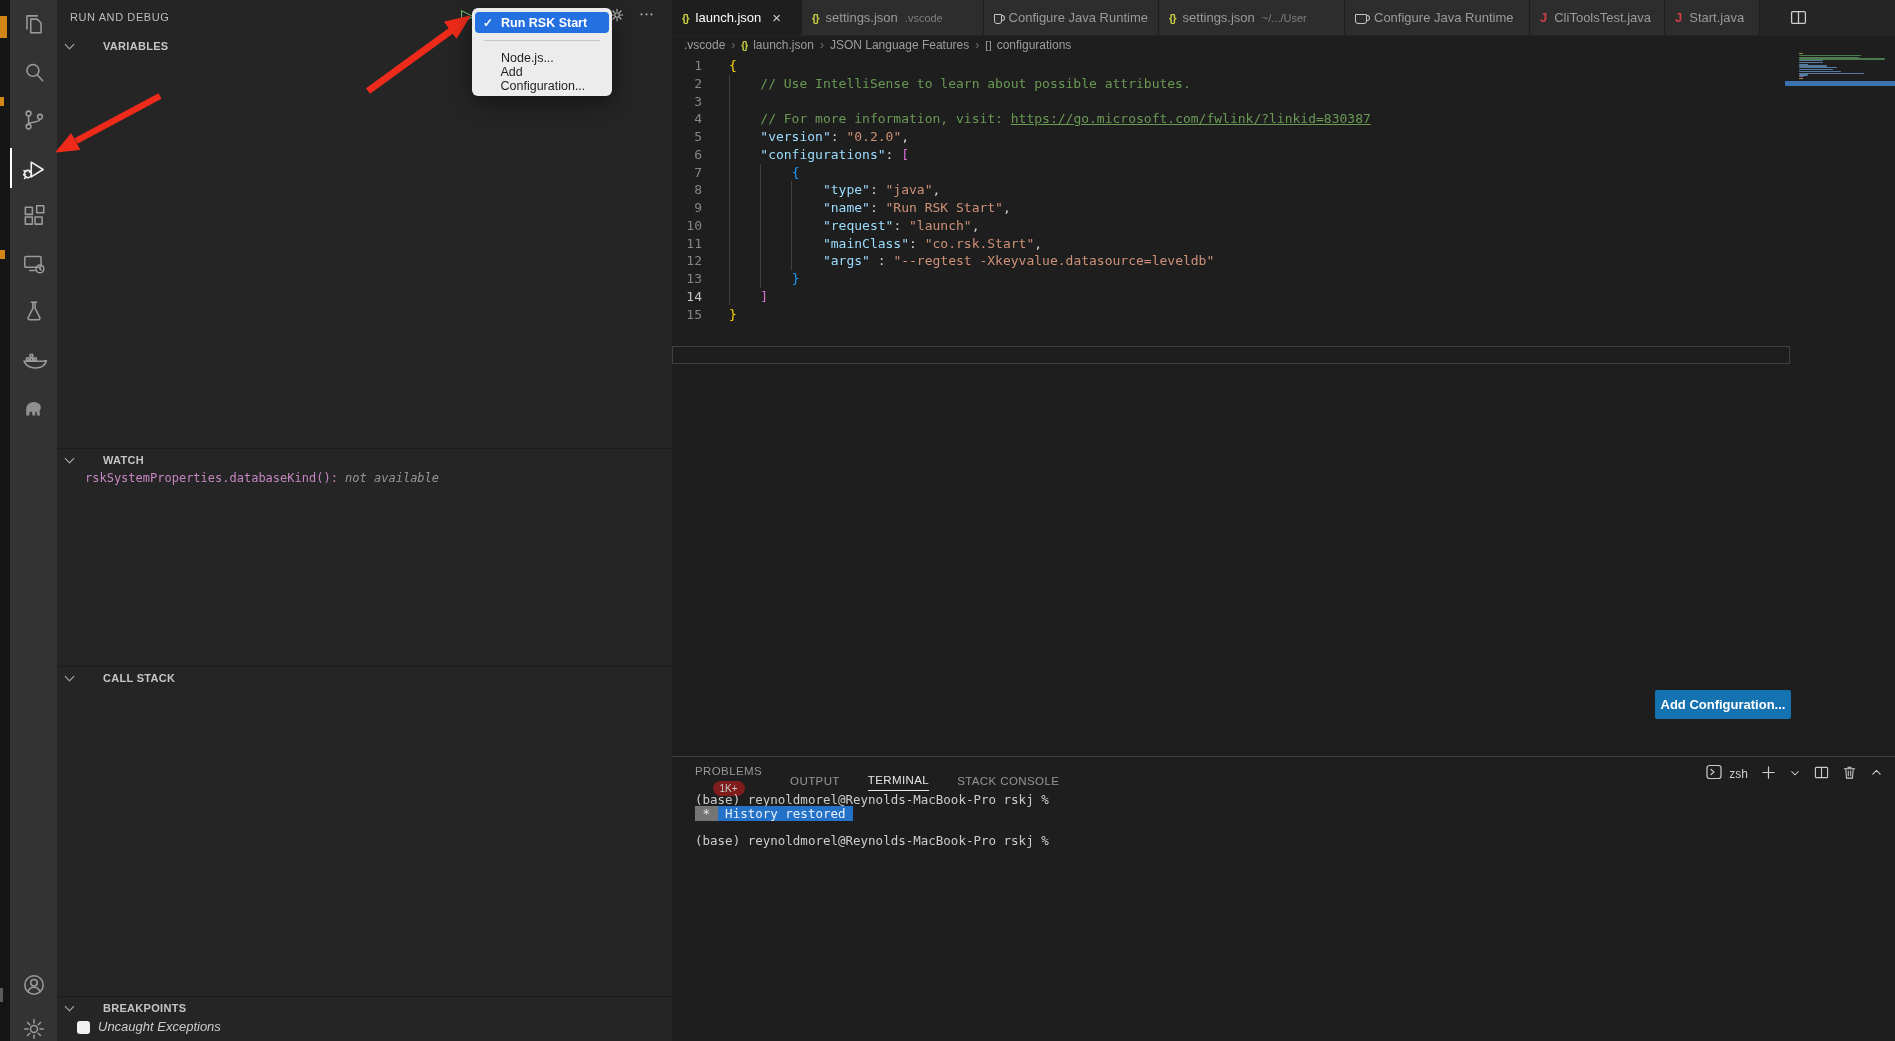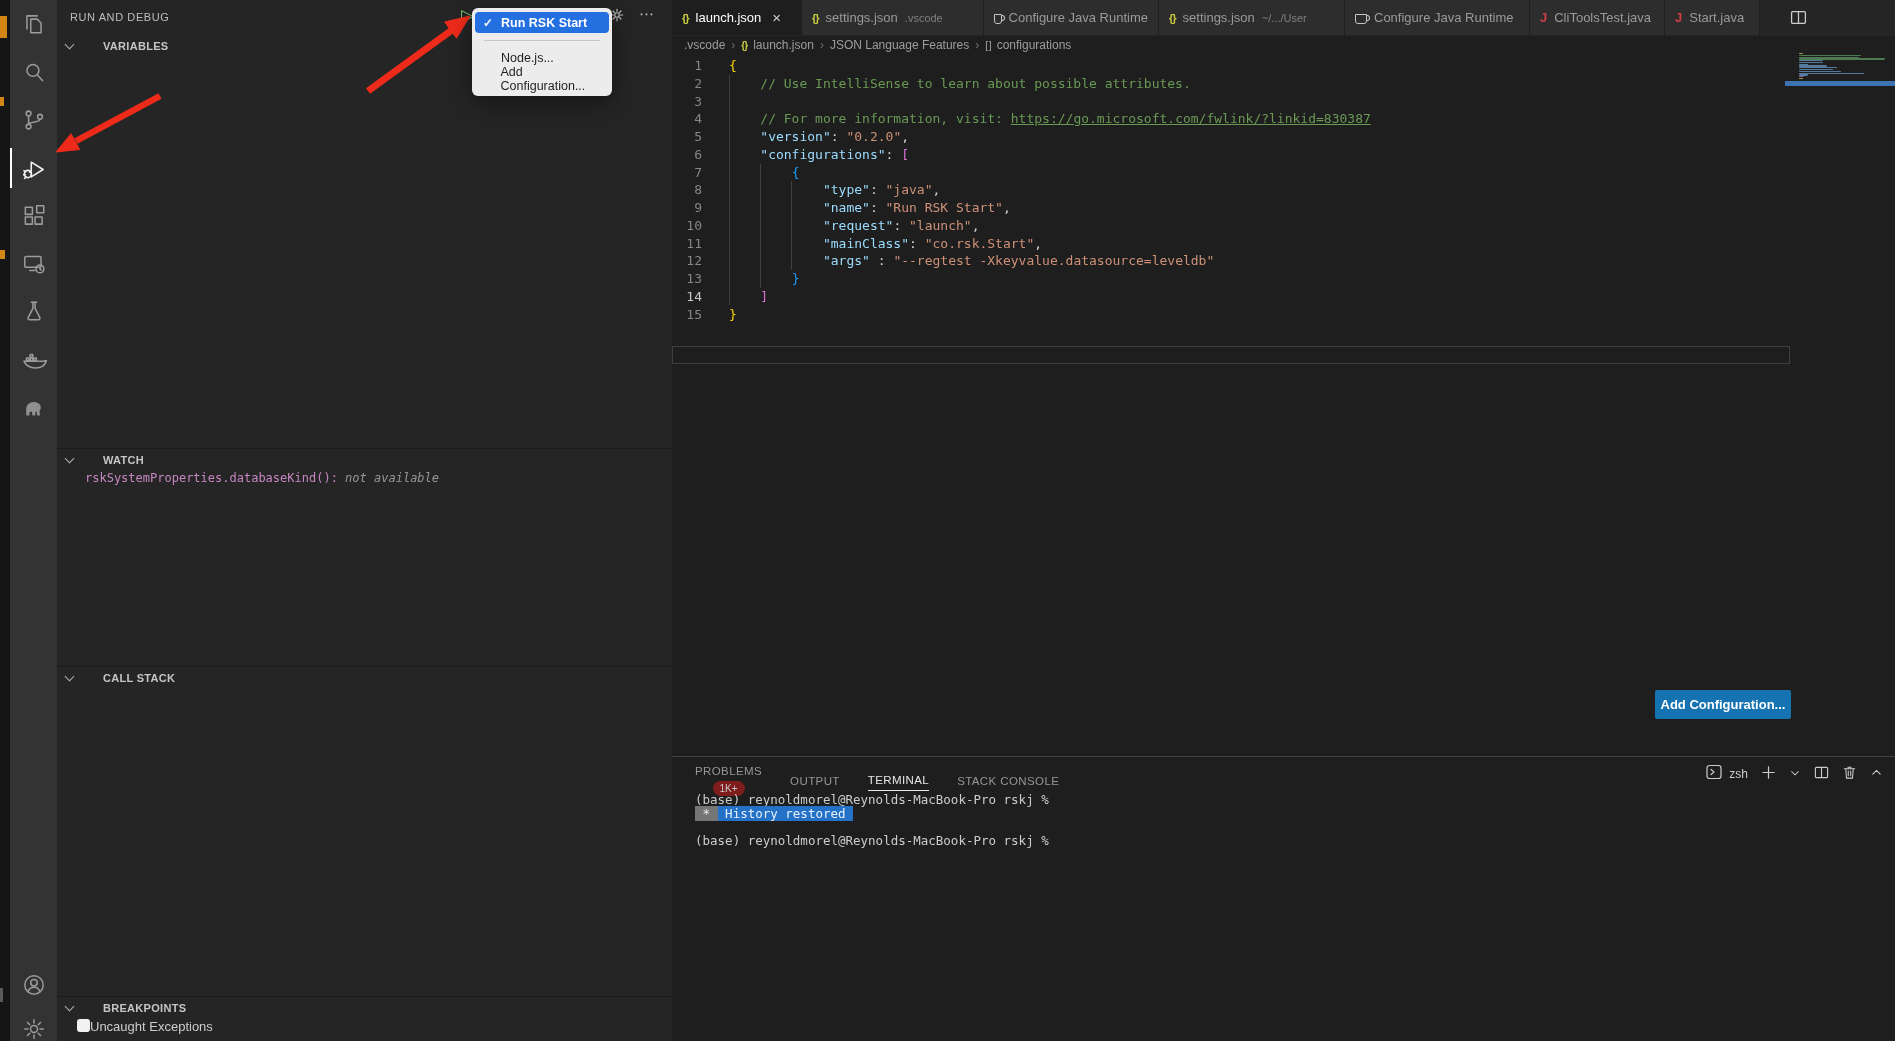--- a/index.html
+++ b/index.html
@@ -20,21 +20,21 @@
   
   #sidebar{left:57px;top:0;width:615px;height:1041px;background:#252526;}
   .sb-title{position:absolute;left:13px;top:11px;font-size:11px;letter-spacing:.6px;color:#bdbdbd;}
   .sb-actions{position:absolute;top:7px;display:flex;gap:14px;color:#c0c0c0;}
   .section-hdr{position:absolute;left:0;width:615px;height:22px;display:flex;align-items:center;border-top:1px solid #1c1c1d;gap:21px;}
   .chev{display:inline-block;width:6px;height:6px;border-right:1.4px solid #b0b0b0;border-bottom:1.4px solid #b0b0b0;transform:rotate(45deg);margin:0 9px 3px 9px;}
   .section-label{font-size:11px;font-weight:bold;letter-spacing:.3px;color:#c5c5c5;}
   #watch-item{position:absolute;left:28px;top:471px;font:12px "DejaVu Sans Mono",monospace;}
   #watch-expr{color:#c586c0;}
   #watch-val{color:#969696;font-style:italic;}
-  #bp-row{position:absolute;left:20px;top:1019px;display:flex;align-items:flex-start;}
+  #bp-row{position:absolute;left:20px;top:1019px;display:flex;align-items:flex-end;gap:8px;font-style:italic;}
   #bp-check{width:13px;height:13px;background:#f2f2f2;border-radius:3px;}
   #bp-label{font-size:13px;color:#cccccc;}
 
   
   #editor{left:672px;top:0;width:1223px;height:756px;background:#1e1e1e;}
   #tabbar{position:absolute;left:0;top:0;width:1223px;height:36px;background:#252526;display:flex;}
   .tab{height:35px;border-right:1px solid #1e1e1e;background:#2d2d2d;color:#9a9a9a;display:flex;align-items:center;gap:7px;padding:0 10px;box-sizing:border-box;font-size:13px;white-space:nowrap;overflow:hidden;}
   .tab.active{background:#1e1e1e;color:#ffffff;}
   .tab .desc{font-size:11px;color:#7f7f7f;}
   .ic-json{color:#cbcb41;font-weight:bold;font-size:11px;letter-spacing:-1px;}

